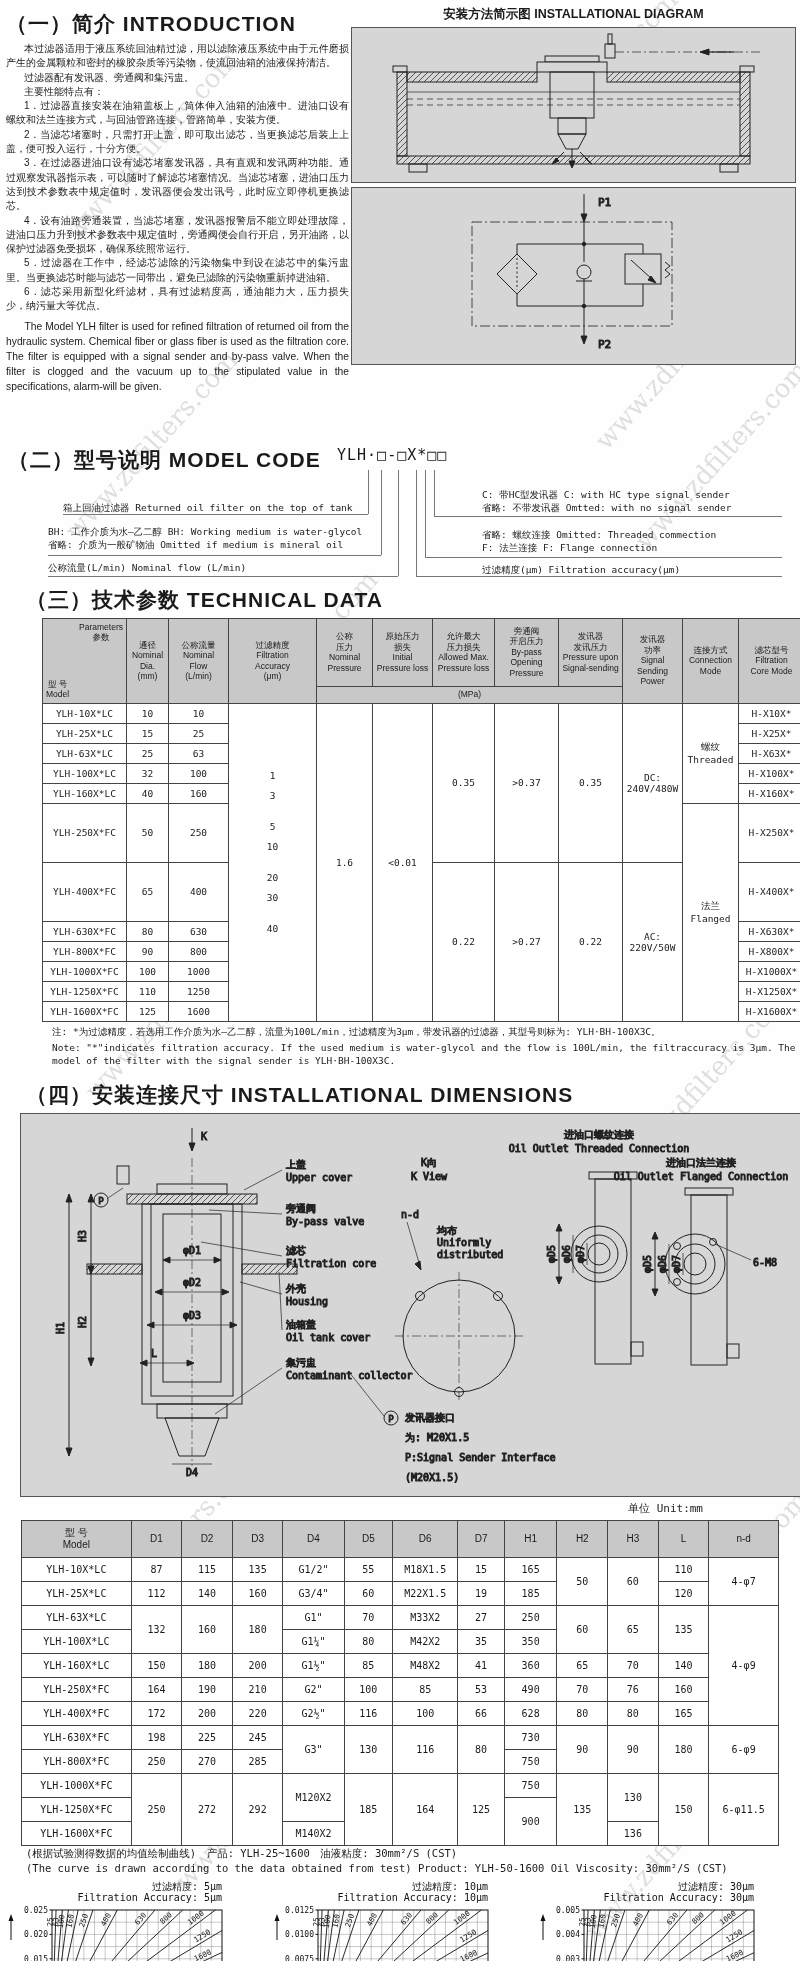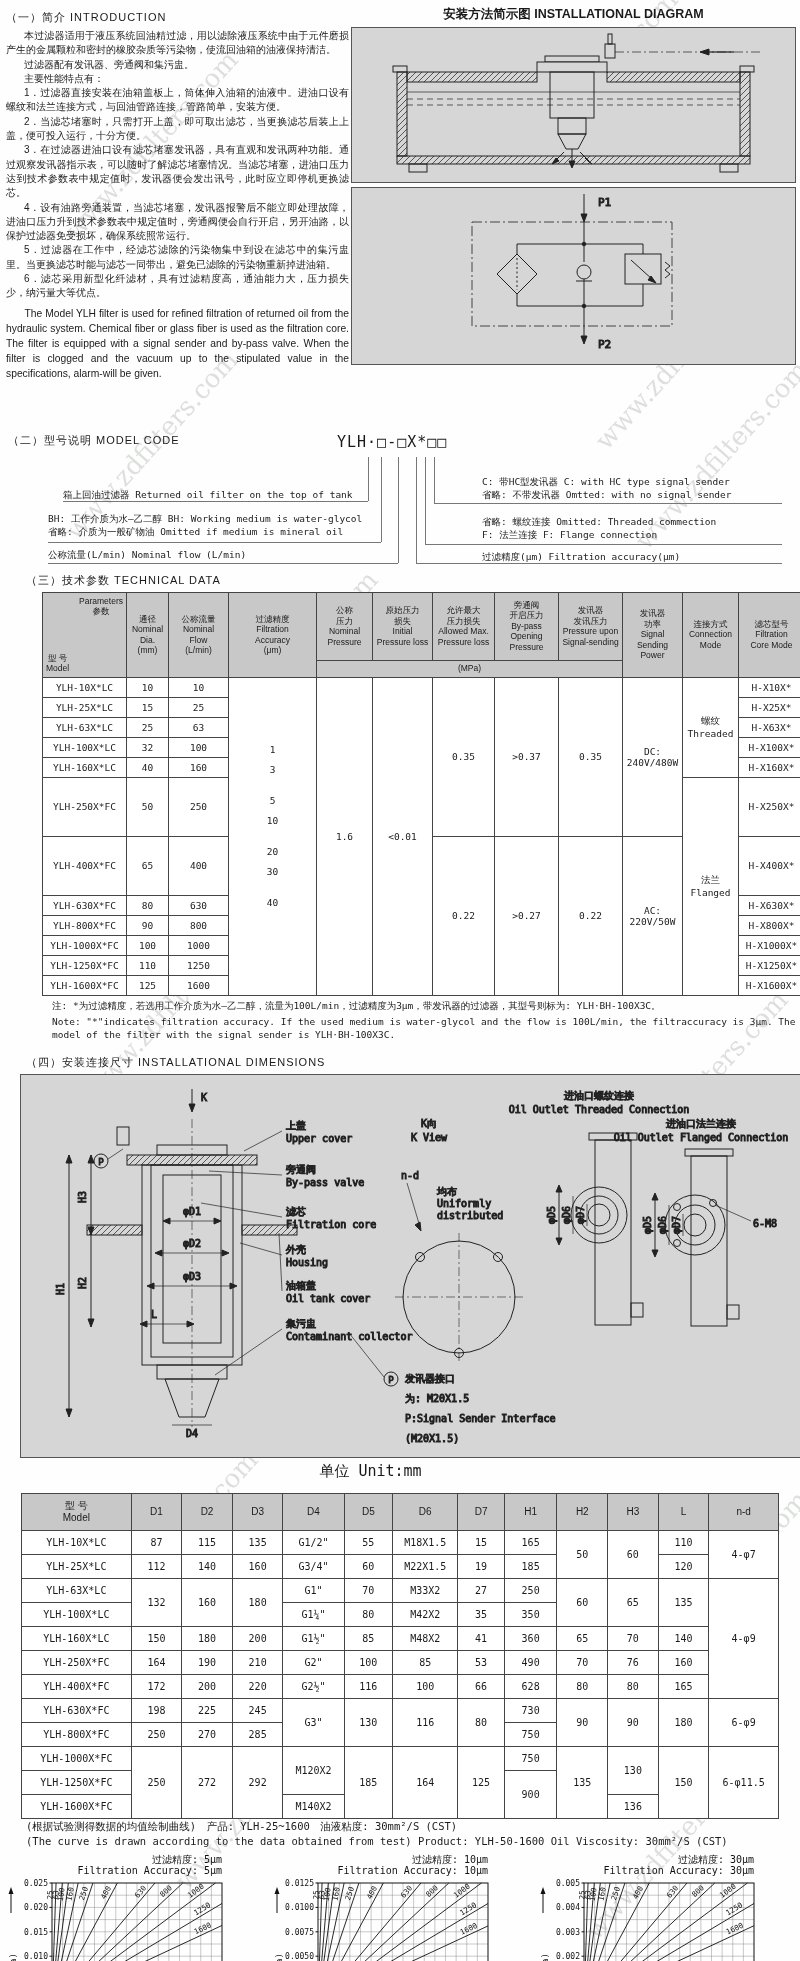--- a/index.html
+++ b/index.html
@@ -1,21 +1,21 @@
 <!DOCTYPE html>
 <html><head>
 <meta charset="utf-8">
 <style>
   html,body{margin:0;padding:0;background:#fff;}
   .page{position:relative;width:800px;height:1961px;background:#fefefe;overflow:hidden;
         font-family:"Liberation Sans",sans-serif;color:#1a1a1a;}
   .wm{position:absolute;color:#c3c7c3;opacity:.55;font-size:26px;transform:rotate(-48deg);
       font-family:"DejaVu Serif",serif;pointer-events:none;white-space:nowrap;z-index:0;}
   .z{position:relative;z-index:1;padding-left:18px;}
-  .sec-h{font-size:11px;font-weight:400;letter-spacing:1px;margin:6px 0 4px 8px;}
+  .sec-h{font-size:21px;font-weight:700;letter-spacing:1px;margin:6px 0 4px 8px;}
   
   .top{display:flex;padding:4px 4px 0 6px;}
   .intro{width:346px;}
   .intro p{font-size:10px;line-height:14.3px;margin:0;text-align:justify;text-indent:1.8em;}
   .intro p.en{font-size:10.3px;line-height:15px;margin-top:5px;font-family:"Liberation Sans",sans-serif;}
   .diag-col{width:446px;margin-left:2px;}
   .diag-title{font-size:12.5px;font-weight:700;text-align:center;margin:2px 0 4px;}
   .panel{background:#d6d6d6;border:1px solid #555;}
   
   .mc{position:relative;height:186px;font-family:"DejaVu Sans Mono",monospace;}
@@ -31,21 +31,21 @@
   .tech th{background:#c8c8c8;font-weight:400;font-size:8.5px;line-height:10.5px;white-space:pre-line;}
   .tech td{height:19px;font-size:9.5px;font-family:"DejaVu Sans Mono",monospace;white-space:pre-line;background:#fff;}
   .diagcell{position:relative;background-color:#c8c8c8;
     background-image:linear-gradient(to bottom right,transparent calc(50% - .6px),#444 calc(50% - .6px),#444 calc(50% + .6px),transparent calc(50% + .6px));}
   .diagcell .tr{position:absolute;top:3px;right:3px;white-space:pre-line;}
   .diagcell .bl{position:absolute;bottom:3px;left:3px;white-space:pre-line;}
   .accwrap span{display:block;height:20px;line-height:20px;}
   .note{font-size:9.5px;line-height:13px;margin:3px 0 0 34px;width:756px;font-family:"DejaVu Sans Mono",monospace;}
   
   .bigpanel{width:773px;margin-left:20px;}
-  .unit{width:775px;text-align:center;padding-right:92px;box-sizing:border-box;font-size:15px;margin:4px 0 12px 20px;font-family:"DejaVu Sans Mono",monospace;}
+  .unit{width:775px;text-align:right;padding-right:92px;box-sizing:border-box;font-size:11px;margin:4px 0 4px 20px;font-family:"DejaVu Sans Mono",monospace;}
   .dims{width:758px;margin-left:21px;table-layout:fixed;}
   .dims th,.dims td{border:1px solid #444;text-align:center;}
   .dims th{background:#c8c8c8;font-weight:400;font-size:10px;line-height:12px;white-space:pre-line;height:34px;}
   .dims td{height:21px;font-size:10px;font-family:"DejaVu Sans Mono",monospace;background:#fff;}
   
   .q-h{font-size:15px;font-weight:700;margin:10px 0 2px 8px;font-family:"DejaVu Sans Mono",monospace;}
   .q-sub{font-size:10.5px;margin:1px 0 0 8px;font-family:"DejaVu Sans Mono",monospace;}
   .charts{display:flex;justify-content:space-between;padding:6px 4px 0 2px;}
   svg text{font-family:"DejaVu Sans Mono",monospace;}
 </style>

